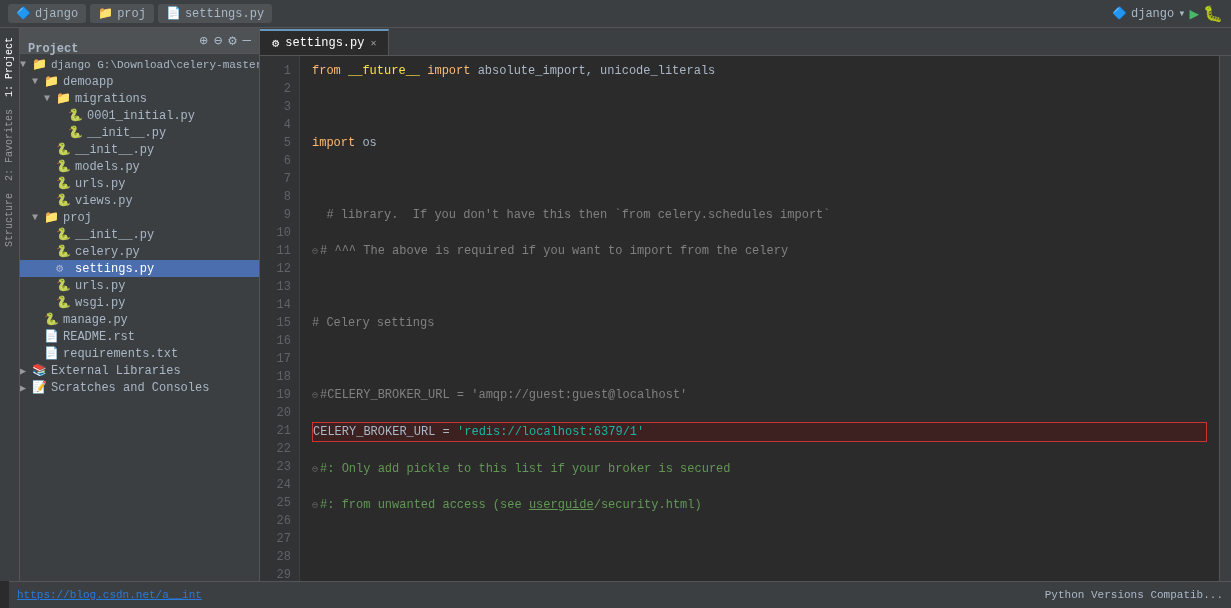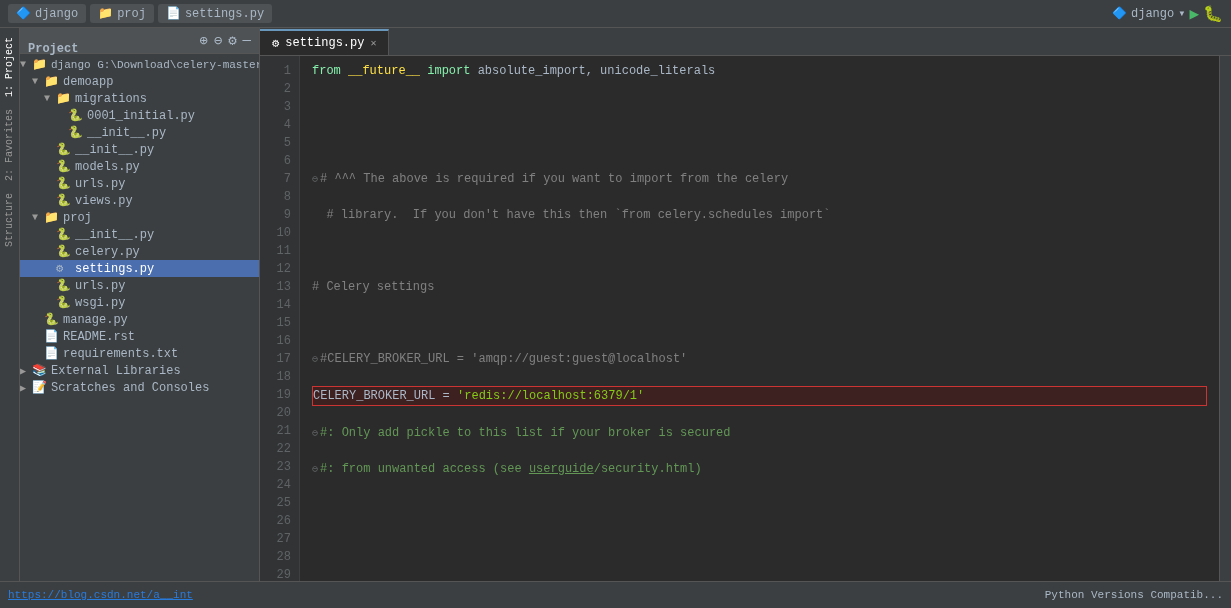--- a/index.html
+++ b/index.html
@@ -34,34 +34,34 @@
     .editor-tabs { background: #3c3f41; display: flex; border-bottom: 1px solid #555; height: 28px; align-items: flex-end; }
     .editor-tab { padding: 4px 12px; font-size: 12px; color: #a9b7c6; cursor: pointer; border-top: 1px solid #555; border-right: 1px solid #555; display: flex; align-items: center; gap: 6px; height: 26px; }
     .editor-tab.active { background: #2b2b2b; color: #fff; border-top: 2px solid #6897bb; }
     .editor-tab-close { font-size: 10px; color: #999; }
 
     .editor-content { flex: 1; overflow: auto; display: flex; background: #2b2b2b; }
     .line-numbers { background: #313335; color: #606366; padding: 6px 8px; text-align: right; user-select: none; min-width: 40px; border-right: 1px solid #3d3f41; flex-shrink: 0; line-height: 1.5; font-size: 12px; }
     .code-area { flex: 1; padding: 6px 12px; line-height: 1.5; font-size: 12px; overflow: auto; white-space: pre; }
 
     
-    .kw { color: #86efac; } 
+    .kw { color: #fdba74; } 
     .fn { color: #fde047; } 
-    .st { color: #84cc16; } 
+    .st { color: #14b8a6; } 
     .cm { color: #808080; } 
     .cm2 { color: #629755; } 
     .id { color: #a9b7c6; }
 
     .line { display: block; min-height: 18px; }
 
     
     .fold { color: #606366; font-size: 10px; cursor: pointer; margin-right: 2px; }
 
     
-    .bottom-bar { background: #3c3f41; height: 22px; display: flex; align-items: center; padding: 13px 8px; border-top: 1px solid #555; flex-shrink: 0; justify-content: space-between; }
+    .bottom-bar { background: #3c3f41; height: 22px; display: flex; align-items: center; padding: 13px 8px; border-top: 1px solid #555; flex-shrink: 0; justify-content: space-between; margin-left: 9px; }
     .bottom-left { display: flex; align-items: center; gap: 12px; font-size: 11px; color: #a9b7c6; }
     .bottom-right { display: flex; align-items: flex-end; gap: 12px; font-size: 11px; color: #a9b7c6; }
     .status-link { color: #287bde; text-decoration: underline; cursor: pointer; }
 
     
     .right-gutter { width: 12px; background: #3c3f41; border-left: 1px solid #555; flex-shrink: 0; }
 
     
     ::-webkit-scrollbar { width: 8px; height: 8px; }
     ::-webkit-scrollbar-track { background: #3c3f41; }
@@ -281,23 +281,24 @@
           <div>23</div>
           <div>24</div>
           <div>25</div>
         <div>26</div>
           <div>27</div>
           <div>28</div>
           <div>29</div>
       </div>
       <div class="code-area"><span class="line"><span class="kw">from</span> <span class="fn">__future__</span> <span class="kw">import</span> <span class="id">absolute_import</span>, <span class="id">unicode_literals</span></span>
 <span class="line"></span>
+<span class="line"><span class="kw">import</span> <span class="id">os</span></span>
 <span class="line"></span>
+<span class="line"><span class="cm">  # library.  If you don't have this then `from celery.schedules import`</span></span>
 <span class="line"><span class="fold">⊖</span><span class="cm"># ^^^ The above is required if you want to import from the celery</span></span>
-<span class="line"><span class="cm">  # library.  If you don't have this then `from celery.schedules import`</span></span>
 <span class="line"></span>
 <span class="line"><span class="cm"># Celery settings</span></span>
 <span class="line"></span>
 <span class="line"><span class="fold">⊖</span><span class="cm">#CELERY_BROKER_URL = 'amqp://guest:guest@localhost'</span></span>
 <span class="line" style="background:#3d2020; border: 1px solid #cc3333; display:block;"><span class="id">CELERY_BROKER_URL</span> = <span class="st">'redis://localhost:6379/1'</span></span>
 <span class="line"><span class="fold">⊖</span><span class="cm2">#: Only add pickle to this list if your broker is secured</span></span>
 <span class="line"><span class="fold">⊖</span><span class="cm2">#: from unwanted access (see <span style="text-decoration:underline;">userguide</span>/security.html)</span></span>
 
 
 

